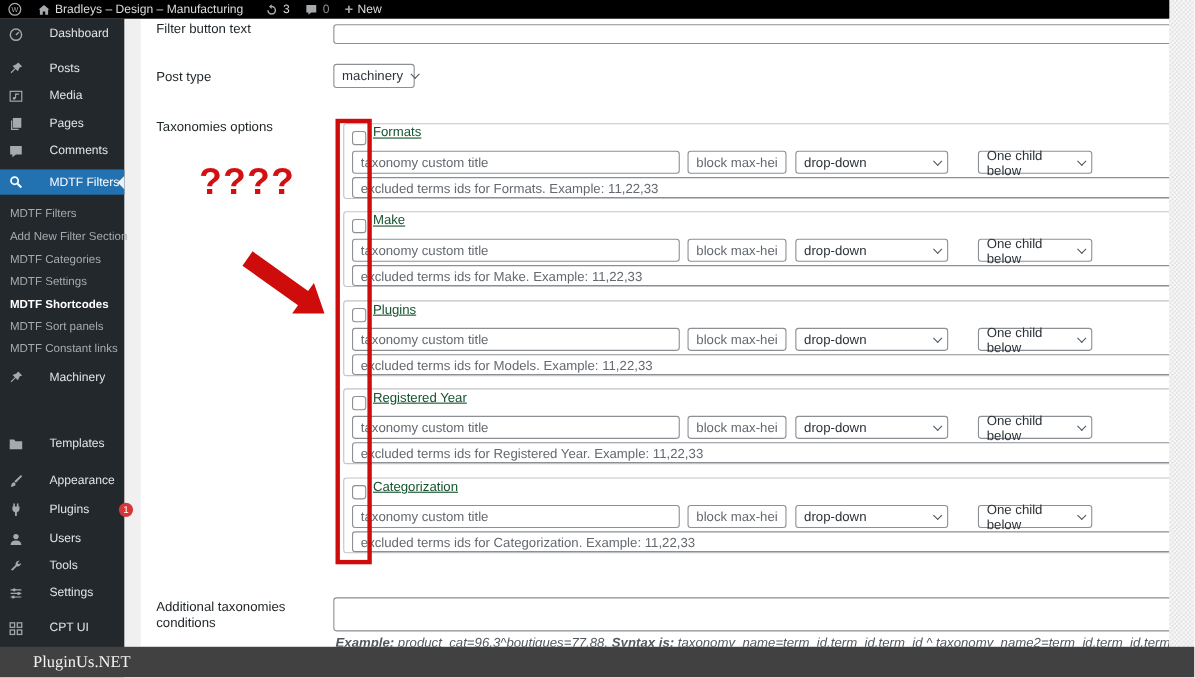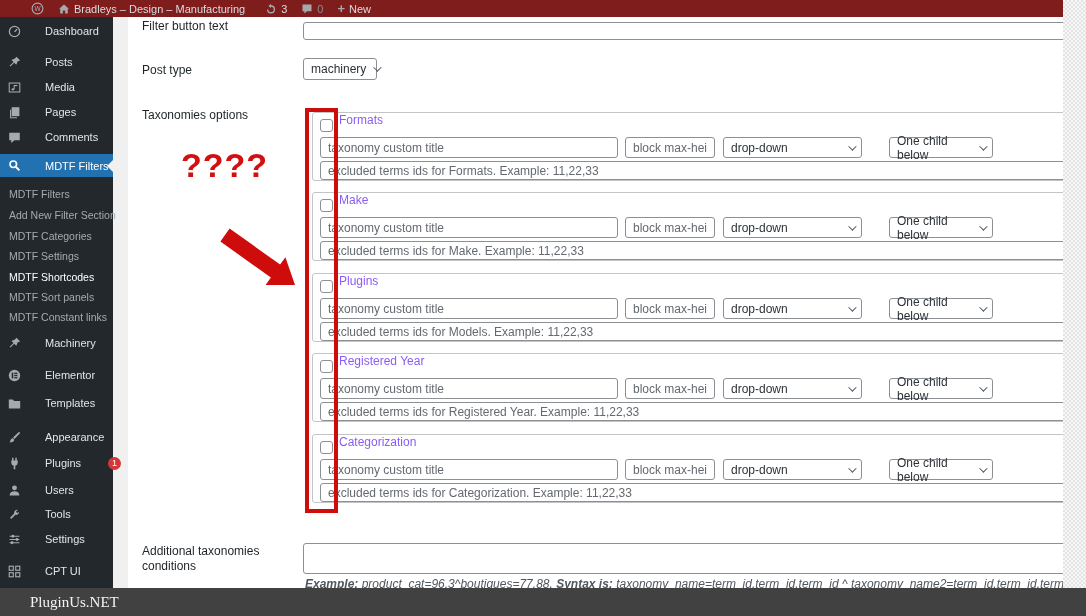--- a/index.html
+++ b/index.html
@@ -1,57 +1,57 @@
 <!DOCTYPE html>
 <html><head>
 <meta charset="utf-8">
 <style>
   * { margin:0; padding:0; box-sizing:border-box; }
   html,body { width:1086px; height:616px; overflow:hidden; }
   body { font-family:"Liberation Sans", sans-serif; }
   .screen { position:relative; width:1086px; height:616px; background:#f0f0f1; overflow:hidden; }
 
   
-  .adminbar { position:absolute; left:0; top:0; width:1063px; height:17px; background:#7f1d1d;
-    display:flex; align-items:center; color:#c3c4c7; font-size:11px; z-index:30;padding-left:24px; }
+  .adminbar { position:absolute; left:0; top:0; width:1063px; height:17px; background:#000000;
+    display:flex; align-items:center; color:#c3c4c7; font-size:11px; z-index:30; }
   .ab-item { display:flex; align-items:center; gap:4px; padding:0 7px; height:17px; color:#dcdcde; cursor:pointer; }
   .ab-item svg { display:block; }
   .ab-count-muted { color:#8c8f94; }
   .ab-plus { font-size:13px; font-weight:bold; line-height:1; color:#a7aaad; }
 
   
   .sidebar { position:absolute; left:0; top:17px; width:113px; height:599px; background:#23282d; z-index:20; }
   .mi { position:absolute; left:0; width:113px; height:24px; display:flex; align-items:center; gap:24px;
         padding-left:8px; color:#e2e4e7; font-size:11px; cursor:pointer; white-space:nowrap; }
   .mi .ic { width:13px; height:13px; color:#a7aaad; flex:0 0 13px; display:flex; align-items:center; justify-content:center; }
   .mi.active { background:#2271b1; color:#fff; height:23px; }
   .mi.active .ic { color:#fff; }
   .active-notch { position:absolute; right:0; top:50%; transform:translateY(-50%); width:0; height:0;
     border-top:6px solid transparent; border-bottom:6px solid transparent; border-right:6px solid #f0f0f1; }
   .smi { position:absolute; left:0; width:113px; height:20px; display:flex; align-items:center;
         padding-left:9px; color:#a7aaad; font-size:10.5px; cursor:pointer; white-space:nowrap; }
-  .smi.current { color:#fff; font-weight:normal; }
+  .smi.current { color:#fff; font-weight:bold; }
   .badge { background:#d63638; color:#fff; border-radius:50%; min-width:13px; height:13px; font-size:9px;
     display:inline-flex; align-items:center; justify-content:center; padding:0 3px; margin-left:3px; }
 
   
   .content { position:absolute; left:113px; top:17px; width:950px; height:571px; background:#f0f0f1; overflow:hidden; z-index:5; }
   .white { position:absolute; left:15px; top:0; width:1000px; height:571px; background:#fff; }
   .flabel { position:absolute; font-size:12px; color:#1d2327; }
   .tinput { position:absolute; border:1px solid #8c8f94; border-radius:3px; background:#fff;
     font-size:12px; color:#2c3338; padding:1px 7px; font-family:"Liberation Sans",sans-serif; }
   .tinput::placeholder { color:#646970; opacity:1; }
   .sel { position:absolute; border:1px solid #8c8f94; border-radius:3px; background:#fff; font-size:12px;
     color:#2c3338; display:flex; align-items:center; padding:0 7px; cursor:pointer; }
   .chev { width:6px; height:6px; border-right:1.4px solid #50575e; border-bottom:1.4px solid #50575e;
     transform:rotate(45deg) translateY(-2px); margin-left:auto; flex:0 0 6px; }
   .chev.near { margin-left:7px; }
   .tax-block { position:absolute; left:199px; width:760px; height:69px; border:1px solid #c3c4c7; border-radius:3px; background:#fff; }
   .tax-block .cb { position:absolute; left:7px; top:6px; width:13px; height:13px; border:1px solid #8c8f94; border-radius:3px; background:#fff; cursor:pointer; }
-  .tax-block .tname { position:absolute; left:26px; top:0; font-size:12px; color:#8b5cf6; }
+  .tax-block .tname { position:absolute; left:26px; top:0; font-size:12px; color:#14532d;text-decoration:underline; }
   .tb-title { left:7px; top:24px; width:298px; height:21px; }
   .tb-max { left:312px; top:24px; width:90px; height:21px; }
   .tb-drop { left:410px; top:24px; width:139px; height:21px; }
   .tb-child { left:576px; top:24px; width:104px; height:21px; }
   .tb-excl { left:7px; top:48px; width:900px; height:19px; }
   .example-line { position:absolute; left:192px; top:560px; font-size:12px; font-style:italic; color:#50575e; white-space:nowrap; }
   .example-line b { font-weight:bold; }
 
   
   .scroll-strip { position:absolute; left:1063px; top:0; width:23px; height:588px; z-index:25;
@@ -200,34 +200,20 @@
 
     <div class="mi" style="top:314px">
       <span class="ic">
           <svg width="13" height="13" viewBox="0 0 16 16">
             <path fill="currentColor" d="M10.5 1L15 5.5 12 6.5 10.2 10.8 7.6 8.2 3 13l-1-1 4.8-4.6L4.2 4.8 8.5 3z"></path>
           </svg>
         </span>
       <span>Machinery</span>
     </div>
 
-    <div class="mi" style="top:346px">
-      <span class="ic">
-          <svg width="13" height="13" viewBox="0 0 16 16">
-            <circle cx="8" cy="8" r="7" fill="currentColor"></circle>
-            <g fill="#23282d">
-              <rect x="4.6" y="4.5" width="1.9" height="7"></rect>
-              <rect x="7.8" y="4.5" width="3.8" height="1.6"></rect>
-              <rect x="7.8" y="7.2" width="3.8" height="1.6"></rect>
-              <rect x="7.8" y="9.9" width="3.8" height="1.6"></rect>
-            </g>
-          </svg>
-        </span>
-      <span>Elementor</span>
-    </div>
 
     <div class="mi" style="top:374px">
       <span class="ic">
           <svg width="13" height="13" viewBox="0 0 16 16">
             <path fill="currentColor" d="M1 3h5l1.5 2H15v9H1z"></path>
           </svg>
         </span>
       <span>Templates</span>
     </div>
 

